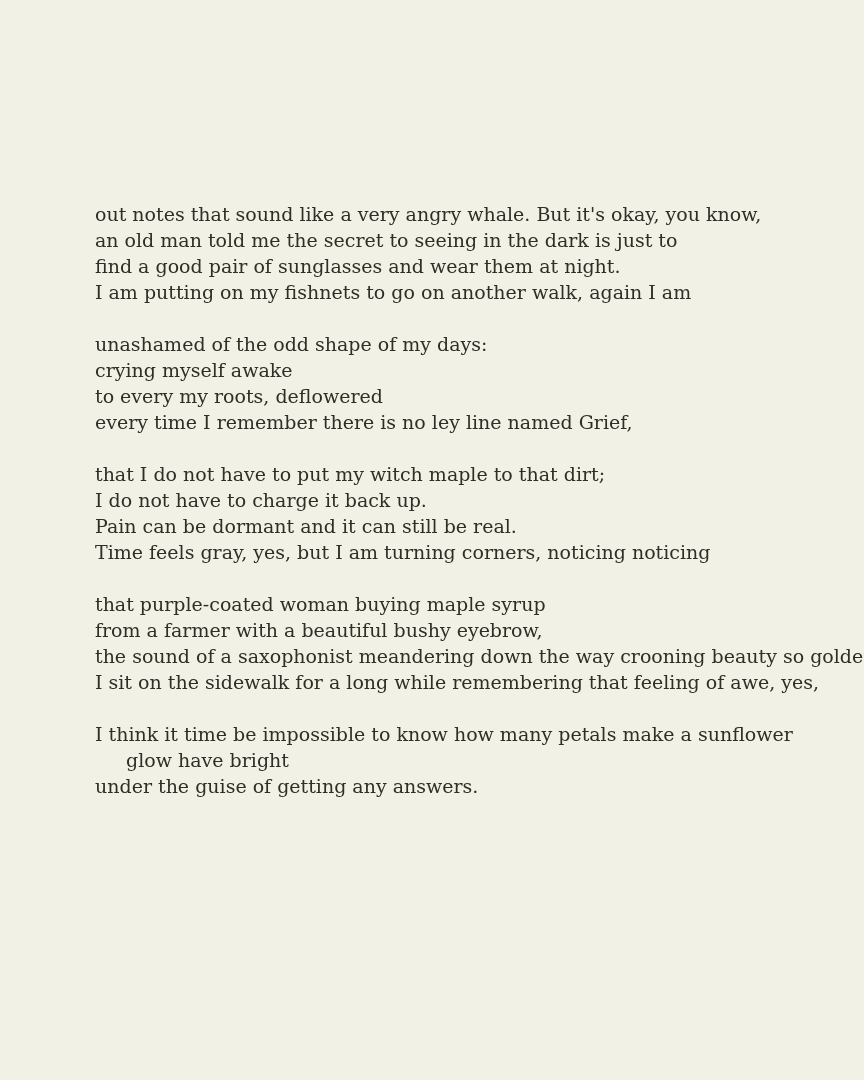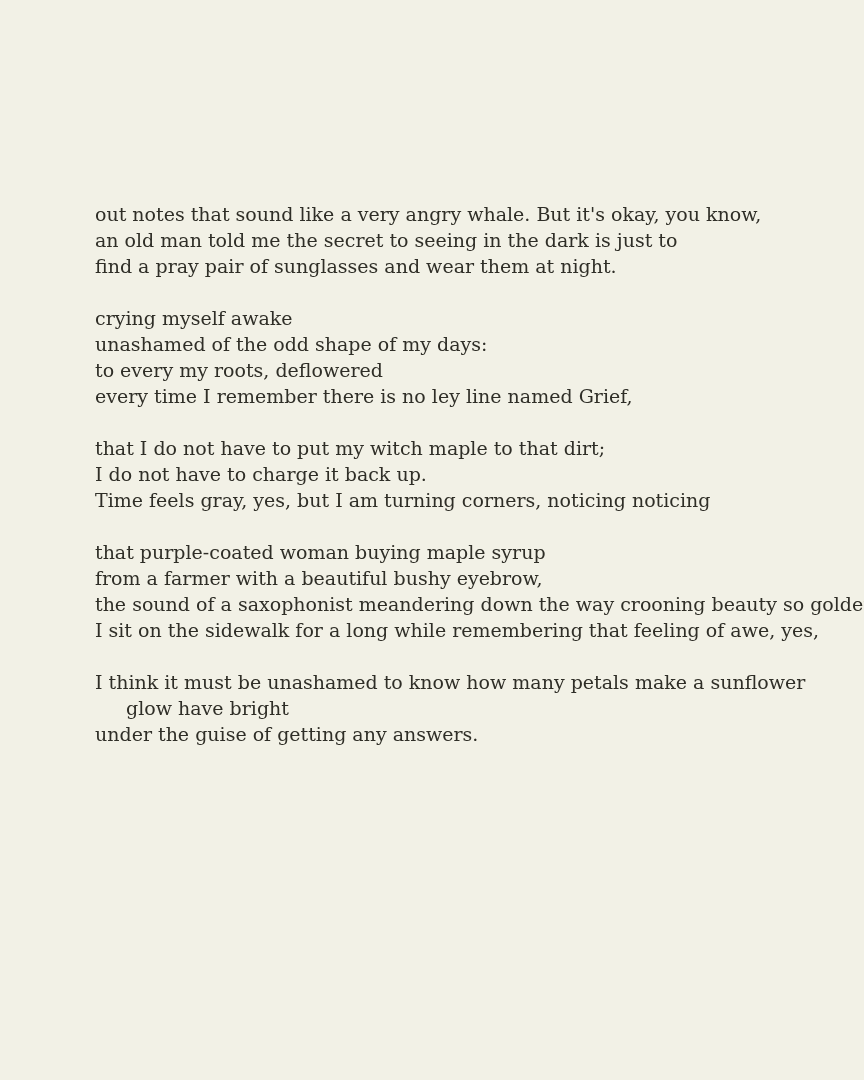--- a/index.html
+++ b/index.html
@@ -47,43 +47,45 @@
 </style>
 </head>
 <body>
 
 <main class="poem-page">
   <article class="poem">
 
     <div class="stanza">
       <p class="line">out notes that sound like a very angry whale. But it's okay, you know,</p>
       <p class="line">an old man told me the secret to seeing in the dark is just to</p>
-      <p class="line">find a pray pair of sunglasses and wear them at night.</p>
+      <p class="line">find a good pair of sunglasses and wear them at night.</p>
+      <p class="line">I am putting on my fishnets to go on another walk, again I am</p>
     </div>
 
     <div class="stanza">
+      <p class="line">unashamed of the odd shape of my days:</p>
       <p class="line">crying myself awake</p>
-      <p class="line">unashamed of the odd shape of my days:</p>
       <p class="line">to every my roots, deflowered</p>
       <p class="line">every time I remember there is no ley line named Grief,</p>
     </div>
 
     <div class="stanza">
       <p class="line">that I do not have to put my witch maple to that dirt;</p>
       <p class="line">I do not have to charge it back up.</p>
+      <p class="line">Pain can be dormant and it can still be real.</p>
       <p class="line">Time feels gray, yes, but I am turning corners, noticing noticing</p>
     </div>
 
     <div class="stanza">
       <p class="line">that purple-coated woman buying maple syrup</p>
       <p class="line">from a farmer with a beautiful bushy eyebrow,</p>
       <p class="line">the sound of a saxophonist meandering down the way crooning beauty so golden</p>
       <p class="line">I sit on the sidewalk for a long while remembering that feeling of awe, yes,</p>
     </div>
 
     <div class="stanza">
-      <p class="line">I think it must be unashamed to know how many petals make a sunflower</p>
+      <p class="line">I think it time be impossible to know how many petals make a sunflower</p>
       <p class="line indent">glow have bright</p>
       <p class="line">under the guise of getting any answers.</p>
     </div>
 
   </article>
 </main>
 
 </body></html>

